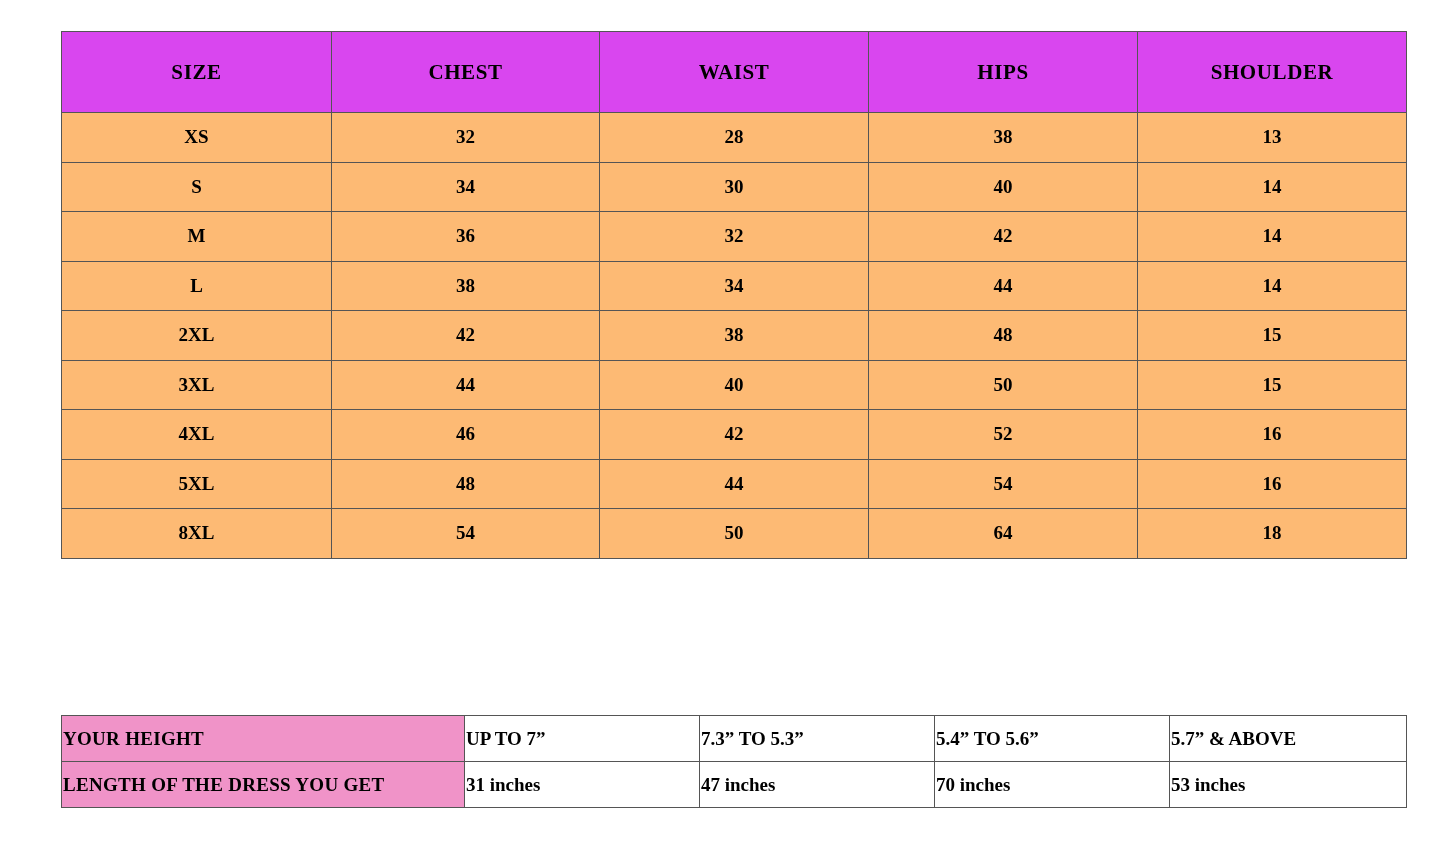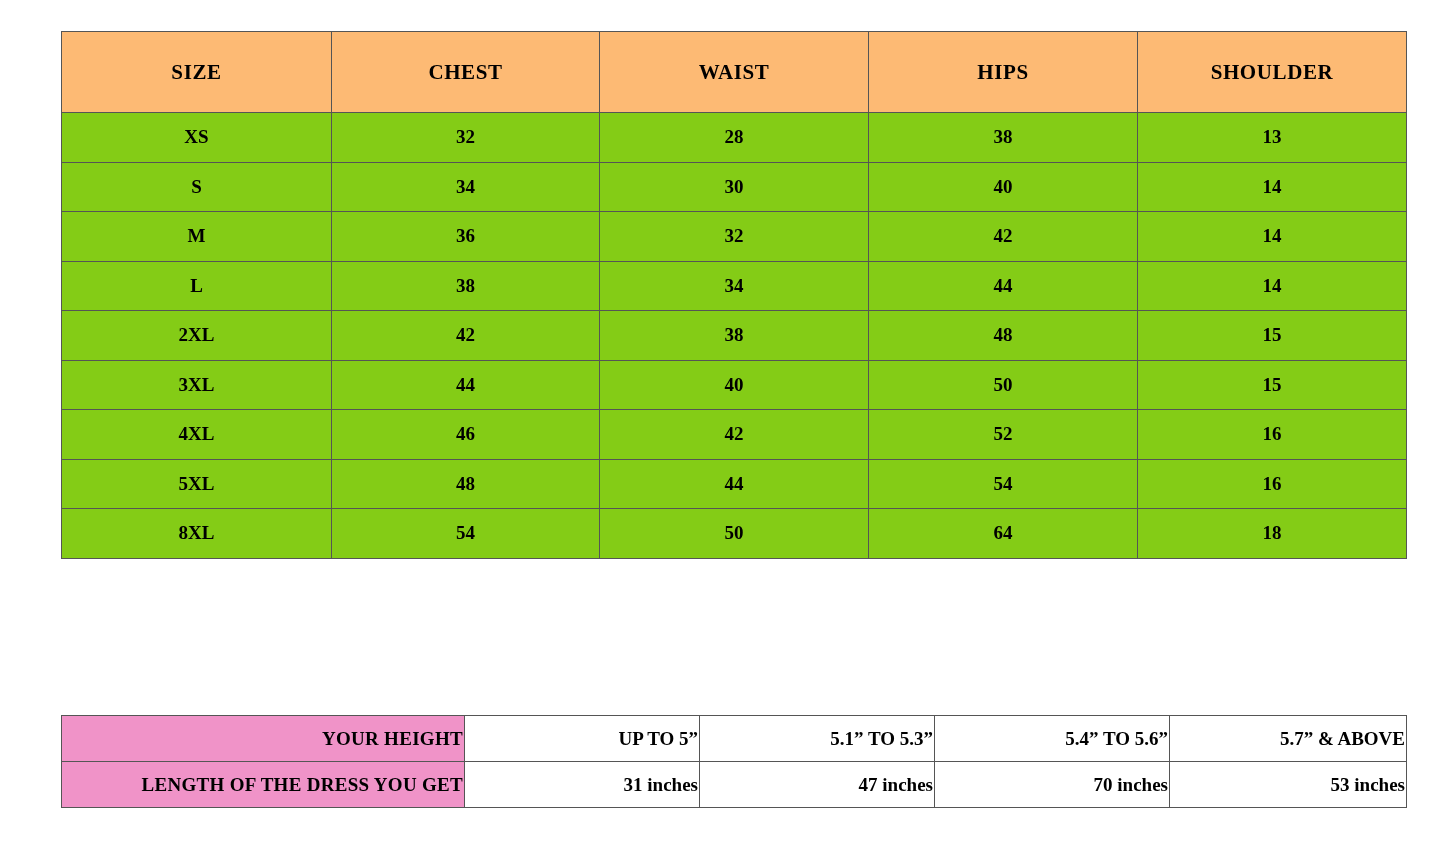--- a/index.html
+++ b/index.html
@@ -32,46 +32,46 @@
     width: 1345px;
   }
   .size-table th,
   .size-table td {
     border: 1px solid #555555;
     text-align: center;
     font-weight: bold;
     font-family: "Liberation Serif", serif;
   }
   .size-table thead th {
-    background: #fdba74;
+    background: #d946ef;
     height: 78px;
     font-size: 21px;
     letter-spacing: 0.6px;
   }
   .size-table tbody td {
     height: 46.5px;
     font-size: 19px;
-    background: #84cc16;
+    background: #fdba74;
   }
   .col-size    { width: 270px; }
   .col-chest   { width: 268px; }
   .col-waist   { width: 269px; }
   .col-hips    { width: 269px; }
   .col-shoulder{ width: 269px; }
 
   
   .height-table {
     position: absolute;
     left: 61px;
     top: 715px;
     width: 1345px;
   }
   .height-table td {
     border: 1px solid #555555;
-    text-align: right;
+    text-align: left;
     font-weight: bold;
     height: 43px;
     font-size: 19px;
     background: #ffffff;
     font-family: "Liberation Serif", serif;
   }
   .height-table td.label {
     background: #f093c8;
     width: 403px;
     letter-spacing: 0.3px;
@@ -171,22 +171,22 @@
     <colgroup>
       <col style="width:403px">
       <col style="width:235px">
       <col style="width:235px">
       <col style="width:235px">
       <col style="width:237px">
     </colgroup>
     <tbody>
       <tr>
         <td class="label">YOUR HEIGHT</td>
-        <td class="val">UP TO 5”</td>
-        <td class="val">5.1” TO 5.3”</td>
+        <td class="val">UP TO 7”</td>
+        <td class="val">7.3” TO 5.3”</td>
         <td class="val">5.4” TO 5.6”</td>
         <td class="val">5.7” &amp; ABOVE</td>
       </tr>
       <tr>
         <td class="label">LENGTH OF THE DRESS YOU GET</td>
         <td class="val">31 inches</td>
         <td class="val">47 inches</td>
         <td class="val">70 inches</td>
         <td class="val">53 inches</td>
       </tr>

